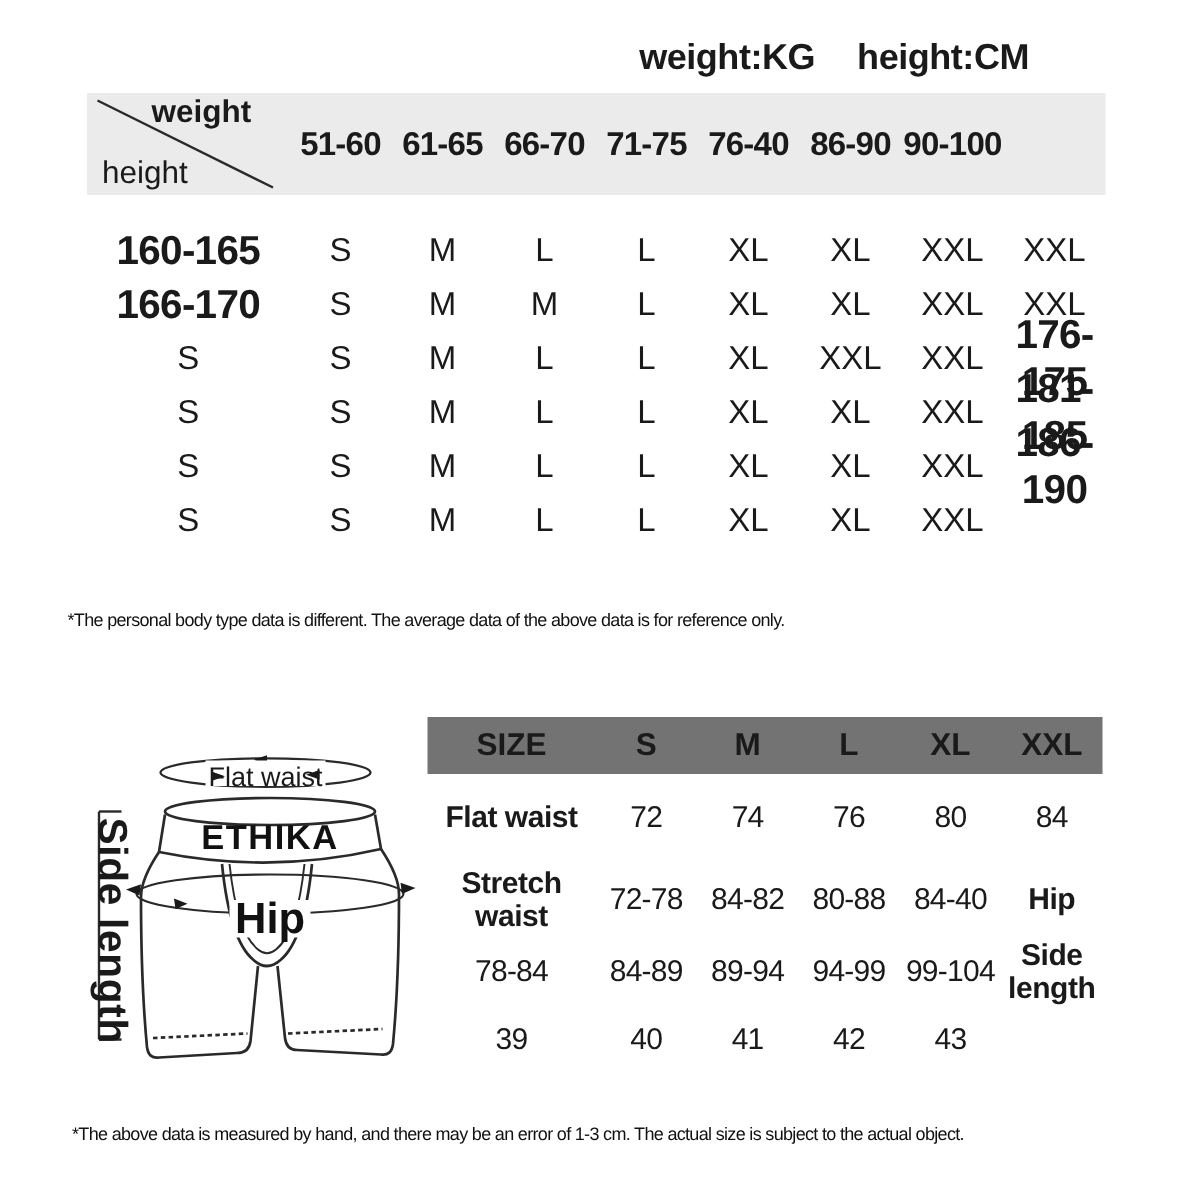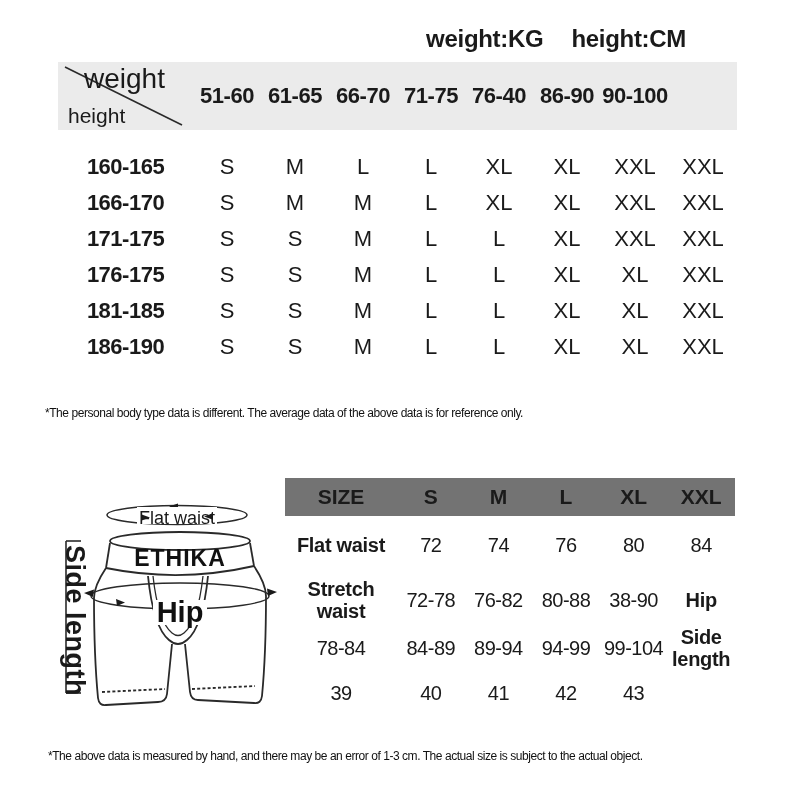--- a/index.html
+++ b/index.html
@@ -39,27 +39,27 @@
     position: absolute;
     left: 58px;
     top: 149px;
     width: 679px;
     display: grid;
     grid-template-columns: 135px repeat(8, 1fr);
     grid-auto-rows: 36px;
   }
   .cell { display: flex; align-items: center; justify-content: center; }
   .t1-hcell { font-size: 22px; font-weight: 700; letter-spacing: -0.5px; }
-  .t1-label { font-size: 22px; font-weight: 600; letter-spacing: -0.5px; text-align: center; }
+  .t1-label { font-size: 27px; font-weight: 600; letter-spacing: -0.5px; text-align: center; }
   .t1-size  { font-size: 22px; font-weight: 500; }
   .t1-corner { position: relative; }
   .t1-corner svg { position: absolute; left: 0; top: 0; }
   .corner-top {
-    position: absolute; top: 1px; left: 26px;
-    font-size: 28px; font-weight: 400;
+    position: absolute; top: 1px; left: 43px;
+    font-size: 21px; font-weight: 700;
   }
   .corner-bottom {
     position: absolute; bottom: 2px; left: 10px;
     font-size: 21px; font-weight: 500;
   }
   
   .note {
     position: absolute;
     font-size: 12px;
     font-weight: 500;
@@ -146,21 +146,20 @@
       <div class="cell t1-size">XXL</div>
       <div class="cell t1-label">166-170</div>
       <div class="cell t1-size">S</div>
       <div class="cell t1-size">M</div>
       <div class="cell t1-size">M</div>
       <div class="cell t1-size">L</div>
       <div class="cell t1-size">XL</div>
       <div class="cell t1-size">XL</div>
       <div class="cell t1-size">XXL</div>
       <div class="cell t1-size">XXL</div>
-      <div class="cell t1-label">171-175</div>
       <div class="cell t1-size">S</div>
       <div class="cell t1-size">S</div>
       <div class="cell t1-size">M</div>
       <div class="cell t1-size">L</div>
       <div class="cell t1-size">L</div>
       <div class="cell t1-size">XL</div>
       <div class="cell t1-size">XXL</div>
       <div class="cell t1-size">XXL</div>
       <div class="cell t1-label">176-175</div>
       <div class="cell t1-size">S</div>
@@ -250,23 +249,23 @@
 
   <div class="t2-body">
       <div class="cell t2-label">Flat waist</div>
       <div class="cell t2-value">72</div>
       <div class="cell t2-value">74</div>
       <div class="cell t2-value">76</div>
       <div class="cell t2-value">80</div>
       <div class="cell t2-value">84</div>
       <div class="cell t2-label">Stretch waist</div>
       <div class="cell t2-value">72-78</div>
-      <div class="cell t2-value">76-82</div>
+      <div class="cell t2-value">84-82</div>
       <div class="cell t2-value">80-88</div>
-      <div class="cell t2-value">38-90</div>
+      <div class="cell t2-value">84-40</div>
       <div class="cell t2-label">Hip</div>
       <div class="cell t2-value">78-84</div>
       <div class="cell t2-value">84-89</div>
       <div class="cell t2-value">89-94</div>
       <div class="cell t2-value">94-99</div>
       <div class="cell t2-value">99-104</div>
       <div class="cell t2-label">Side length</div>
       <div class="cell t2-value">39</div>
       <div class="cell t2-value">40</div>
       <div class="cell t2-value">41</div>

